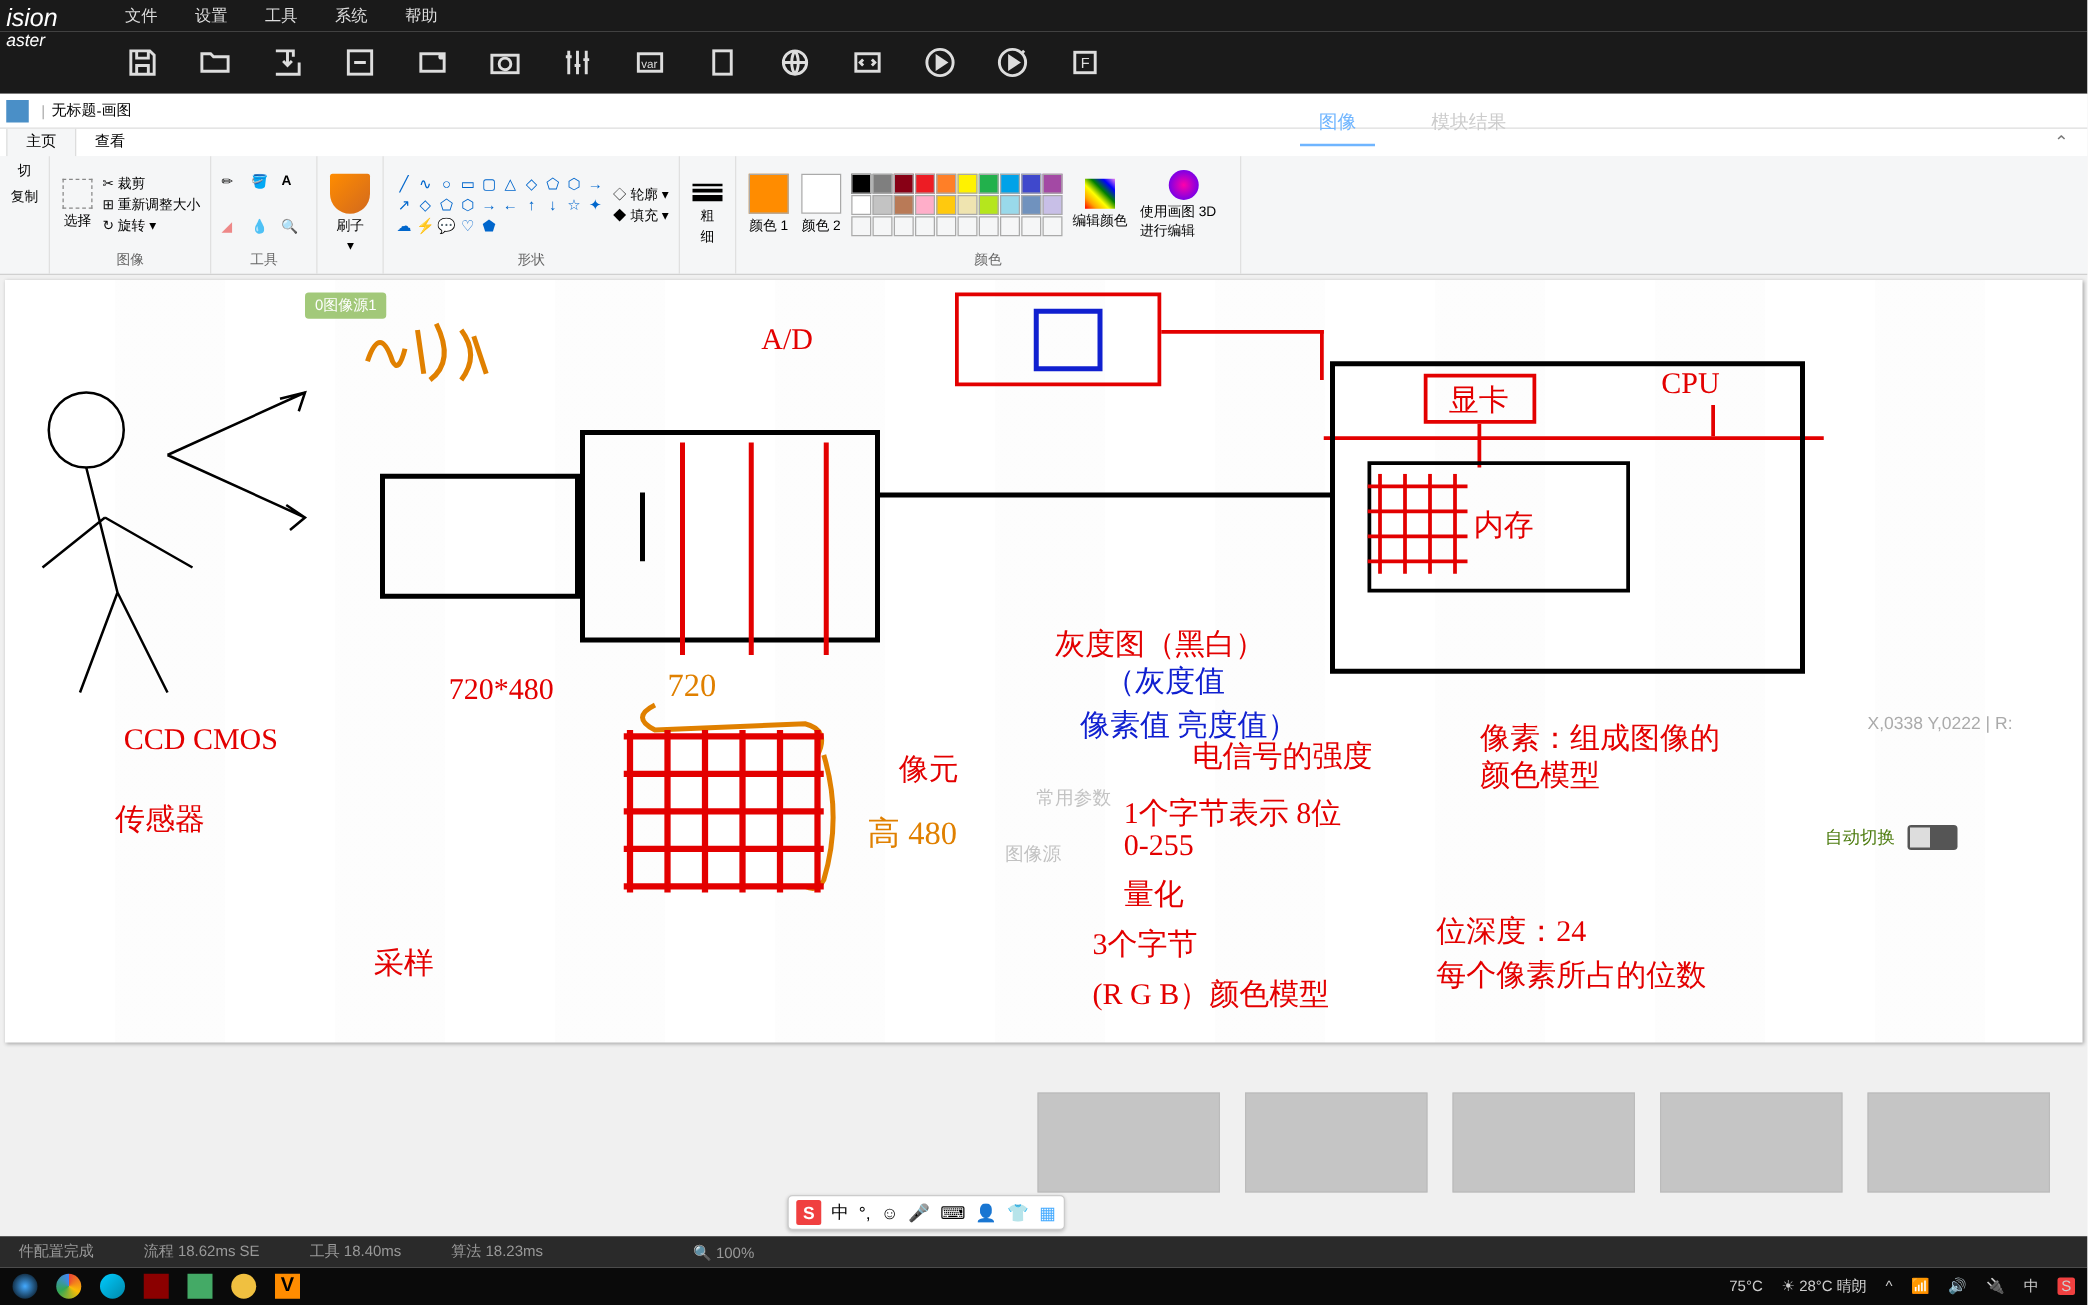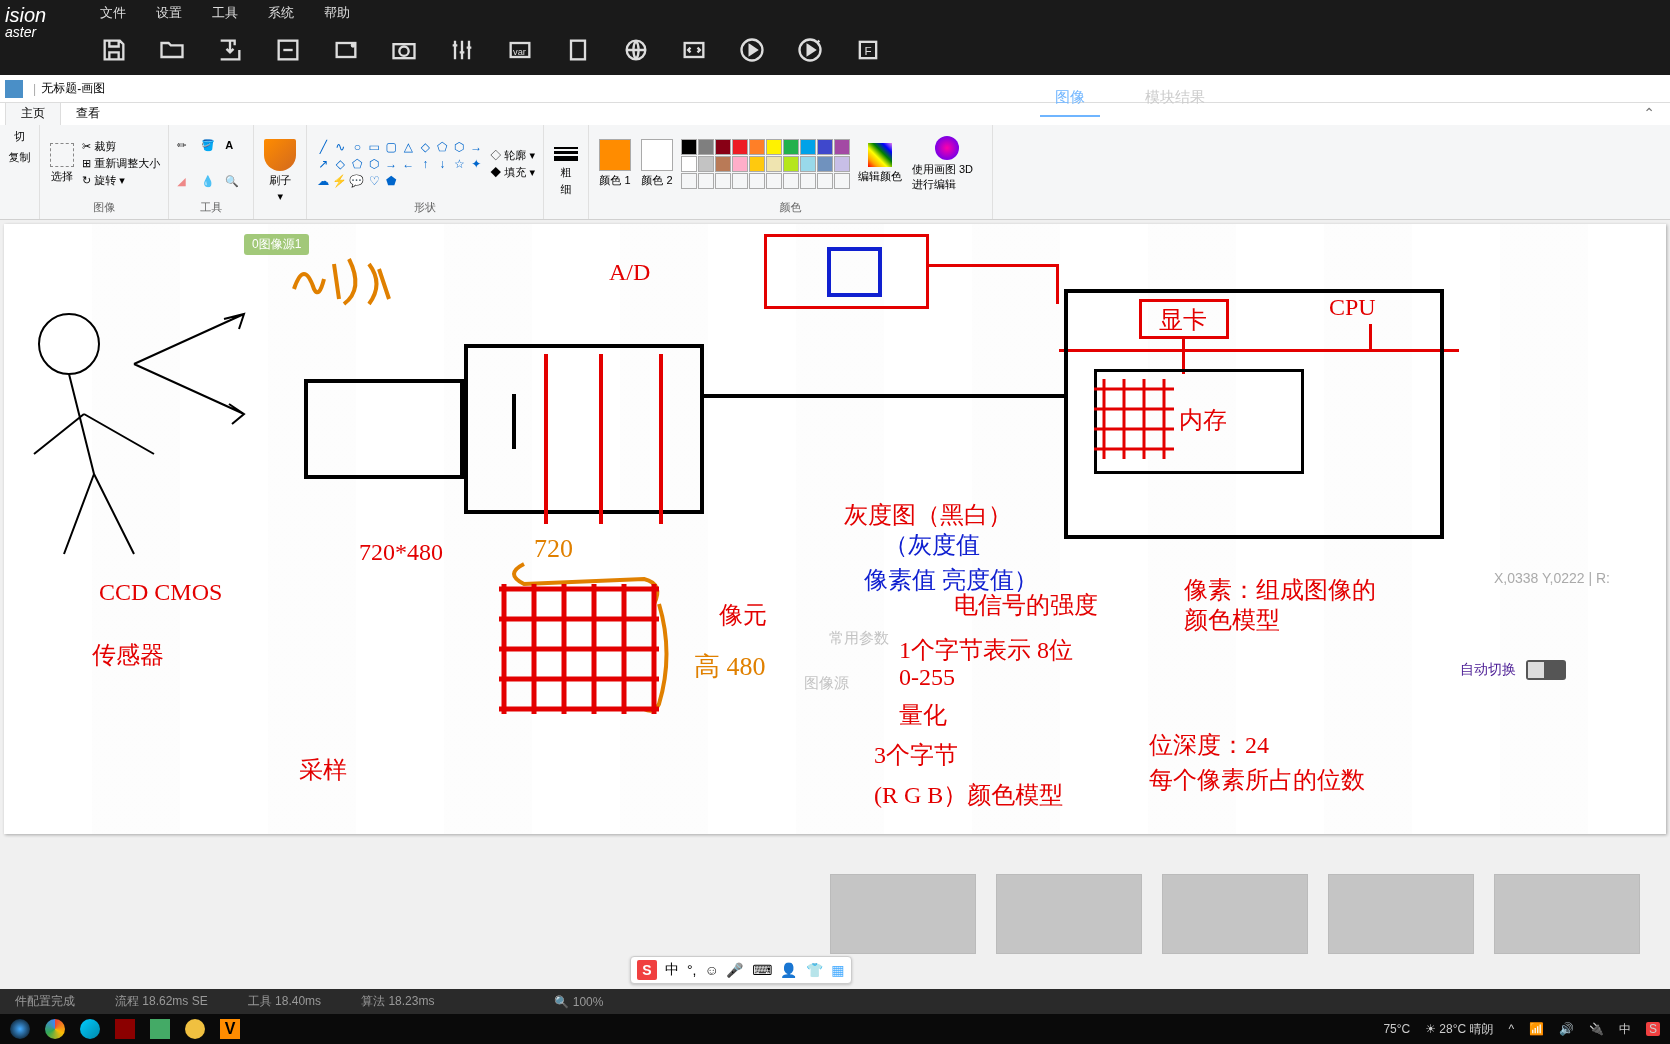--- a/index.html
+++ b/index.html
@@ -72,21 +72,21 @@
 .ime-bar { position: absolute; bottom: 60px; left: 630px; height: 28px; background: #fff; border: 1px solid #ccc; border-radius: 4px; display: flex; align-items: center; padding: 0 6px; gap: 8px; font-size: 14px; box-shadow: 0 1px 3px rgba(0,0,0,0.2); }
 .ime-bar .s-icon { width: 20px; height: 20px; background: #f04040; color: #fff; display: flex; align-items: center; justify-content: center; font-weight: bold; border-radius: 2px; }
 
 
 .coords { position: absolute; right: 60px; top: 570px; color: #aaa; font-size: 14px; }
 
 
 .chevron-up { position: absolute; right: 15px; top: 105px; color: #777; font-size: 14px; cursor: pointer; }
 
 
-.bg-right { position: absolute; right: 30px; top: 630px; width: 180px; display: flex; align-items: center; gap: 10px; color: #4c1d95; font-size: 14px; }
+.bg-right { position: absolute; right: 30px; top: 630px; width: 180px; display: flex; align-items: center; gap: 10px; color: #4d7c0f; font-size: 14px; }
 .bg-right .toggle { width: 40px; height: 20px; background: #555; border-radius: 3px; position: relative; }
 .bg-right .toggle::after { content: ''; position: absolute; left: 2px; top: 2px; width: 16px; height: 16px; background: #ddd; }
 
 .thumb-strip { position: absolute; bottom: 90px; left: 830px; right: 30px; height: 80px; display: flex; gap: 20px; opacity: 0.3; }
 .thumb-strip .th { flex: 1; background: #666; border: 1px solid #444; }
 </style>
 </head>
 <body>
 
 <div class="logo-area">

